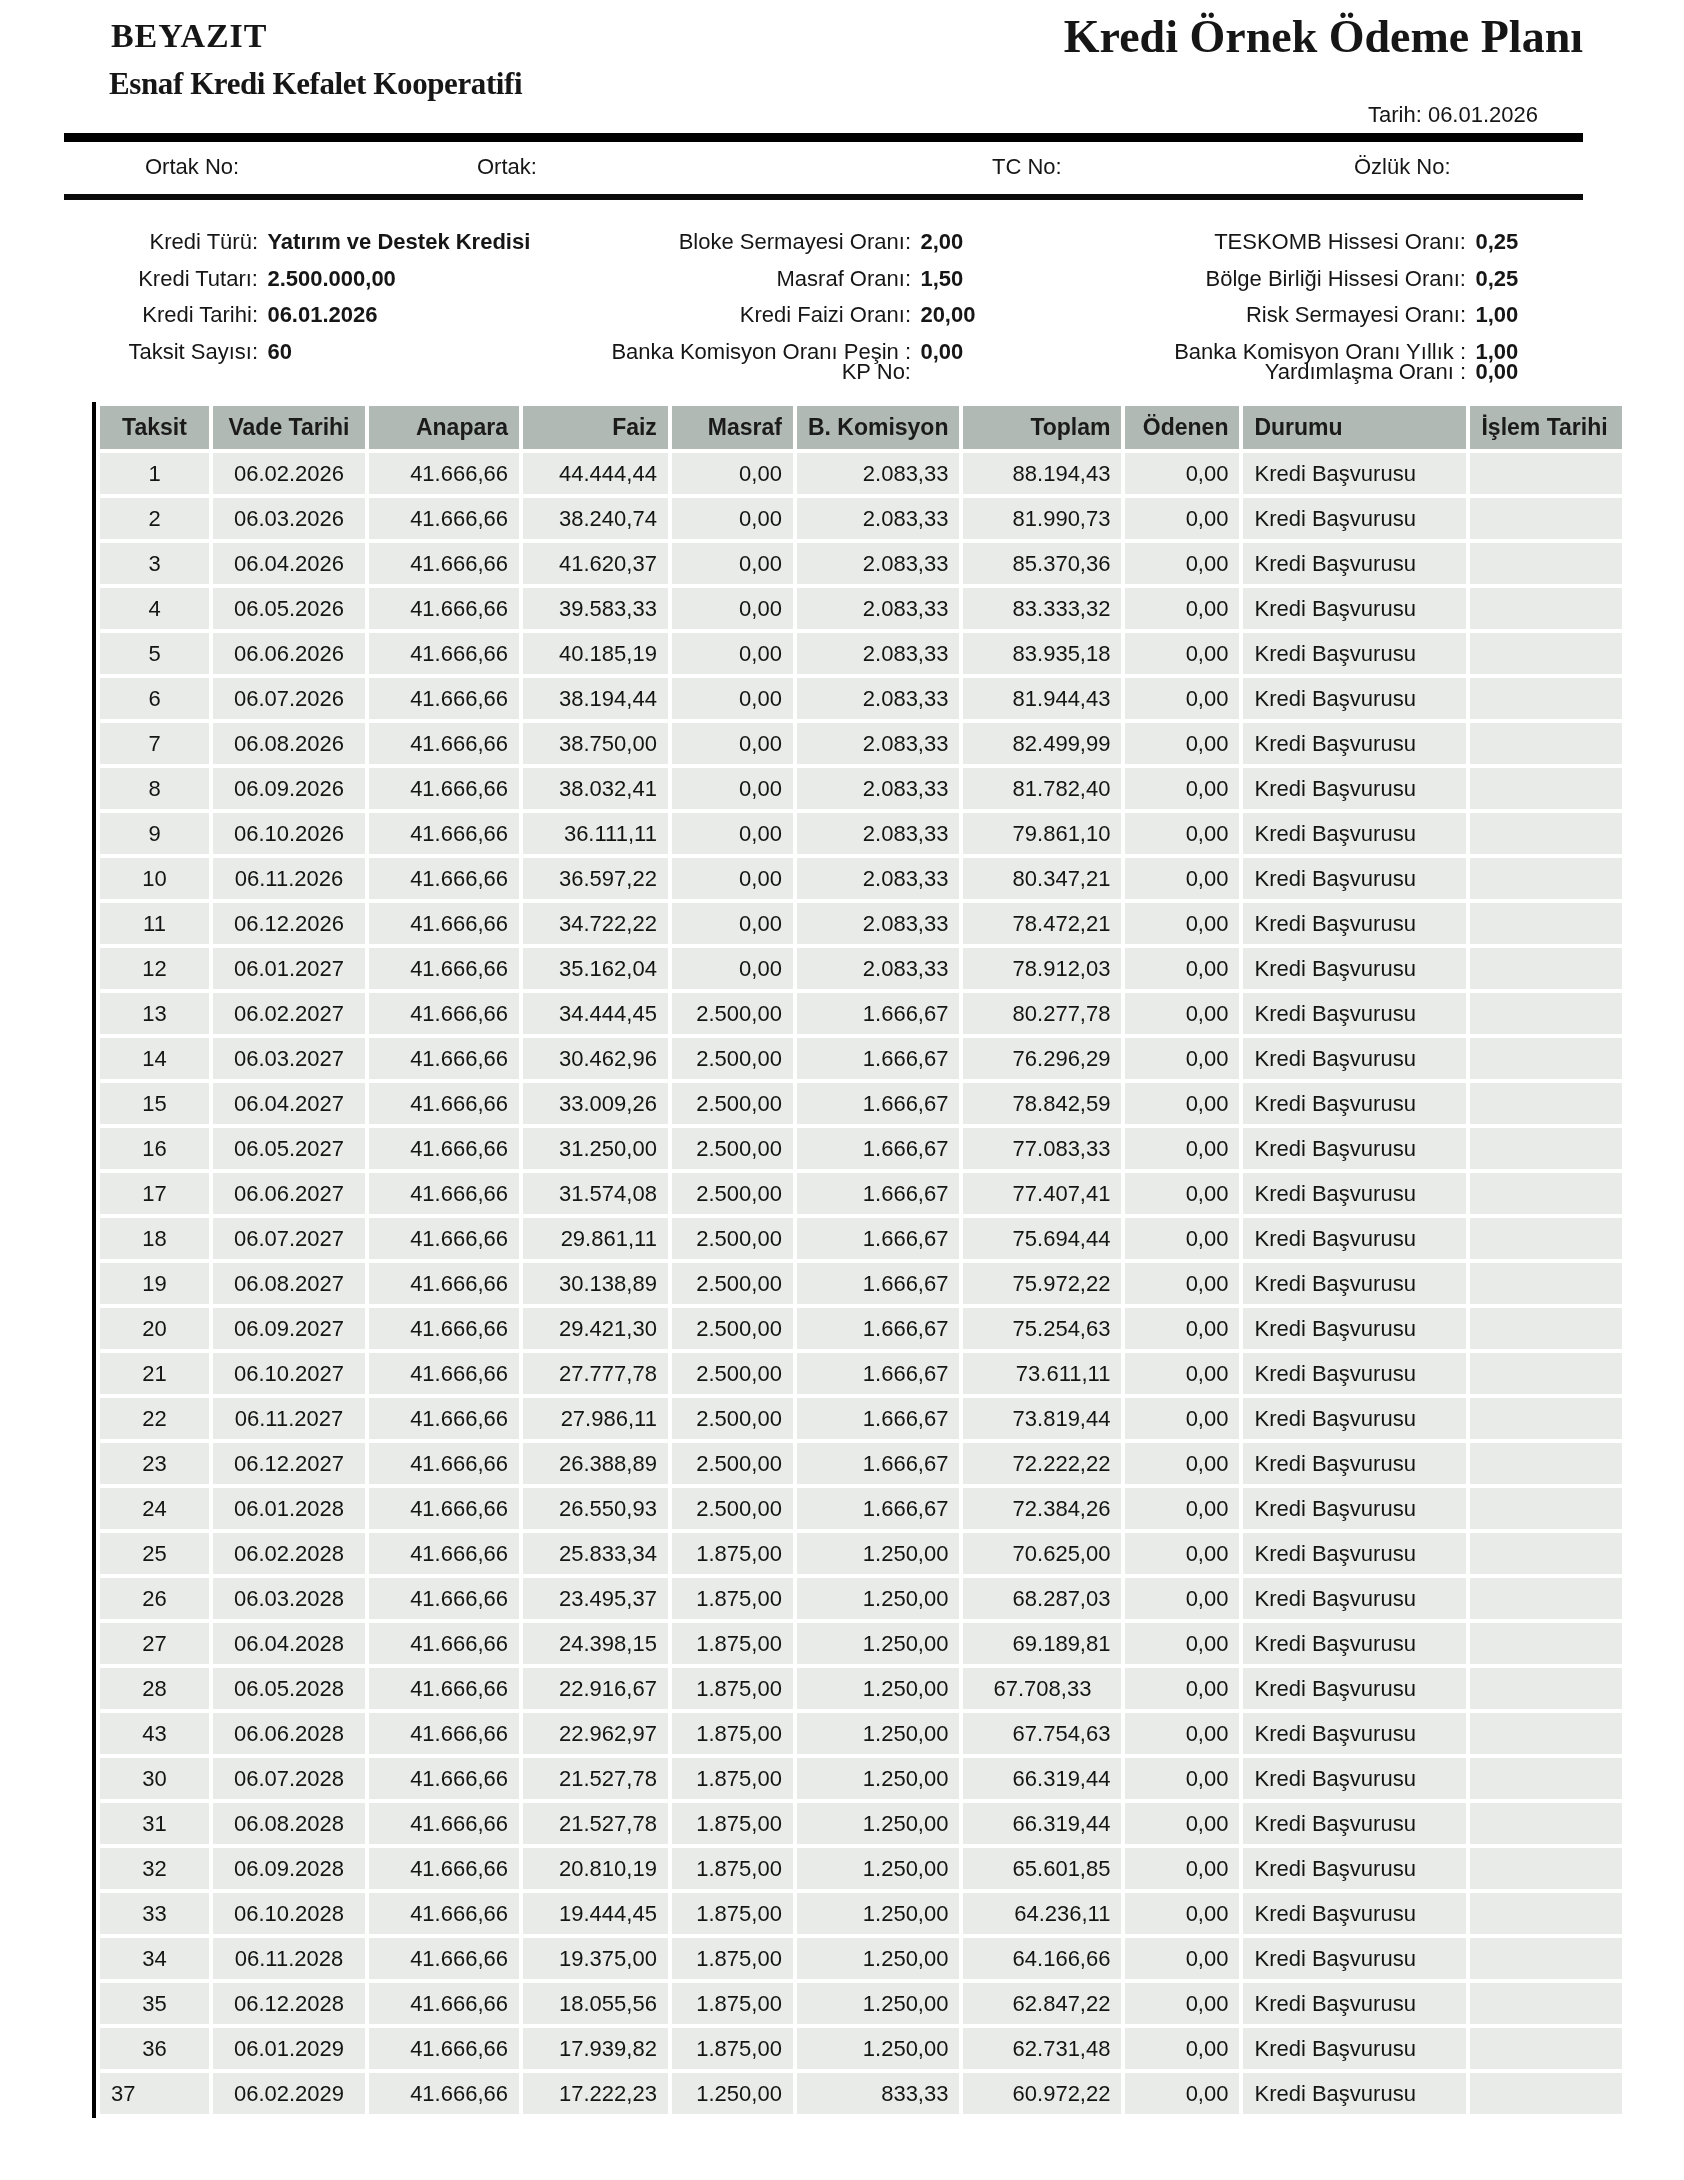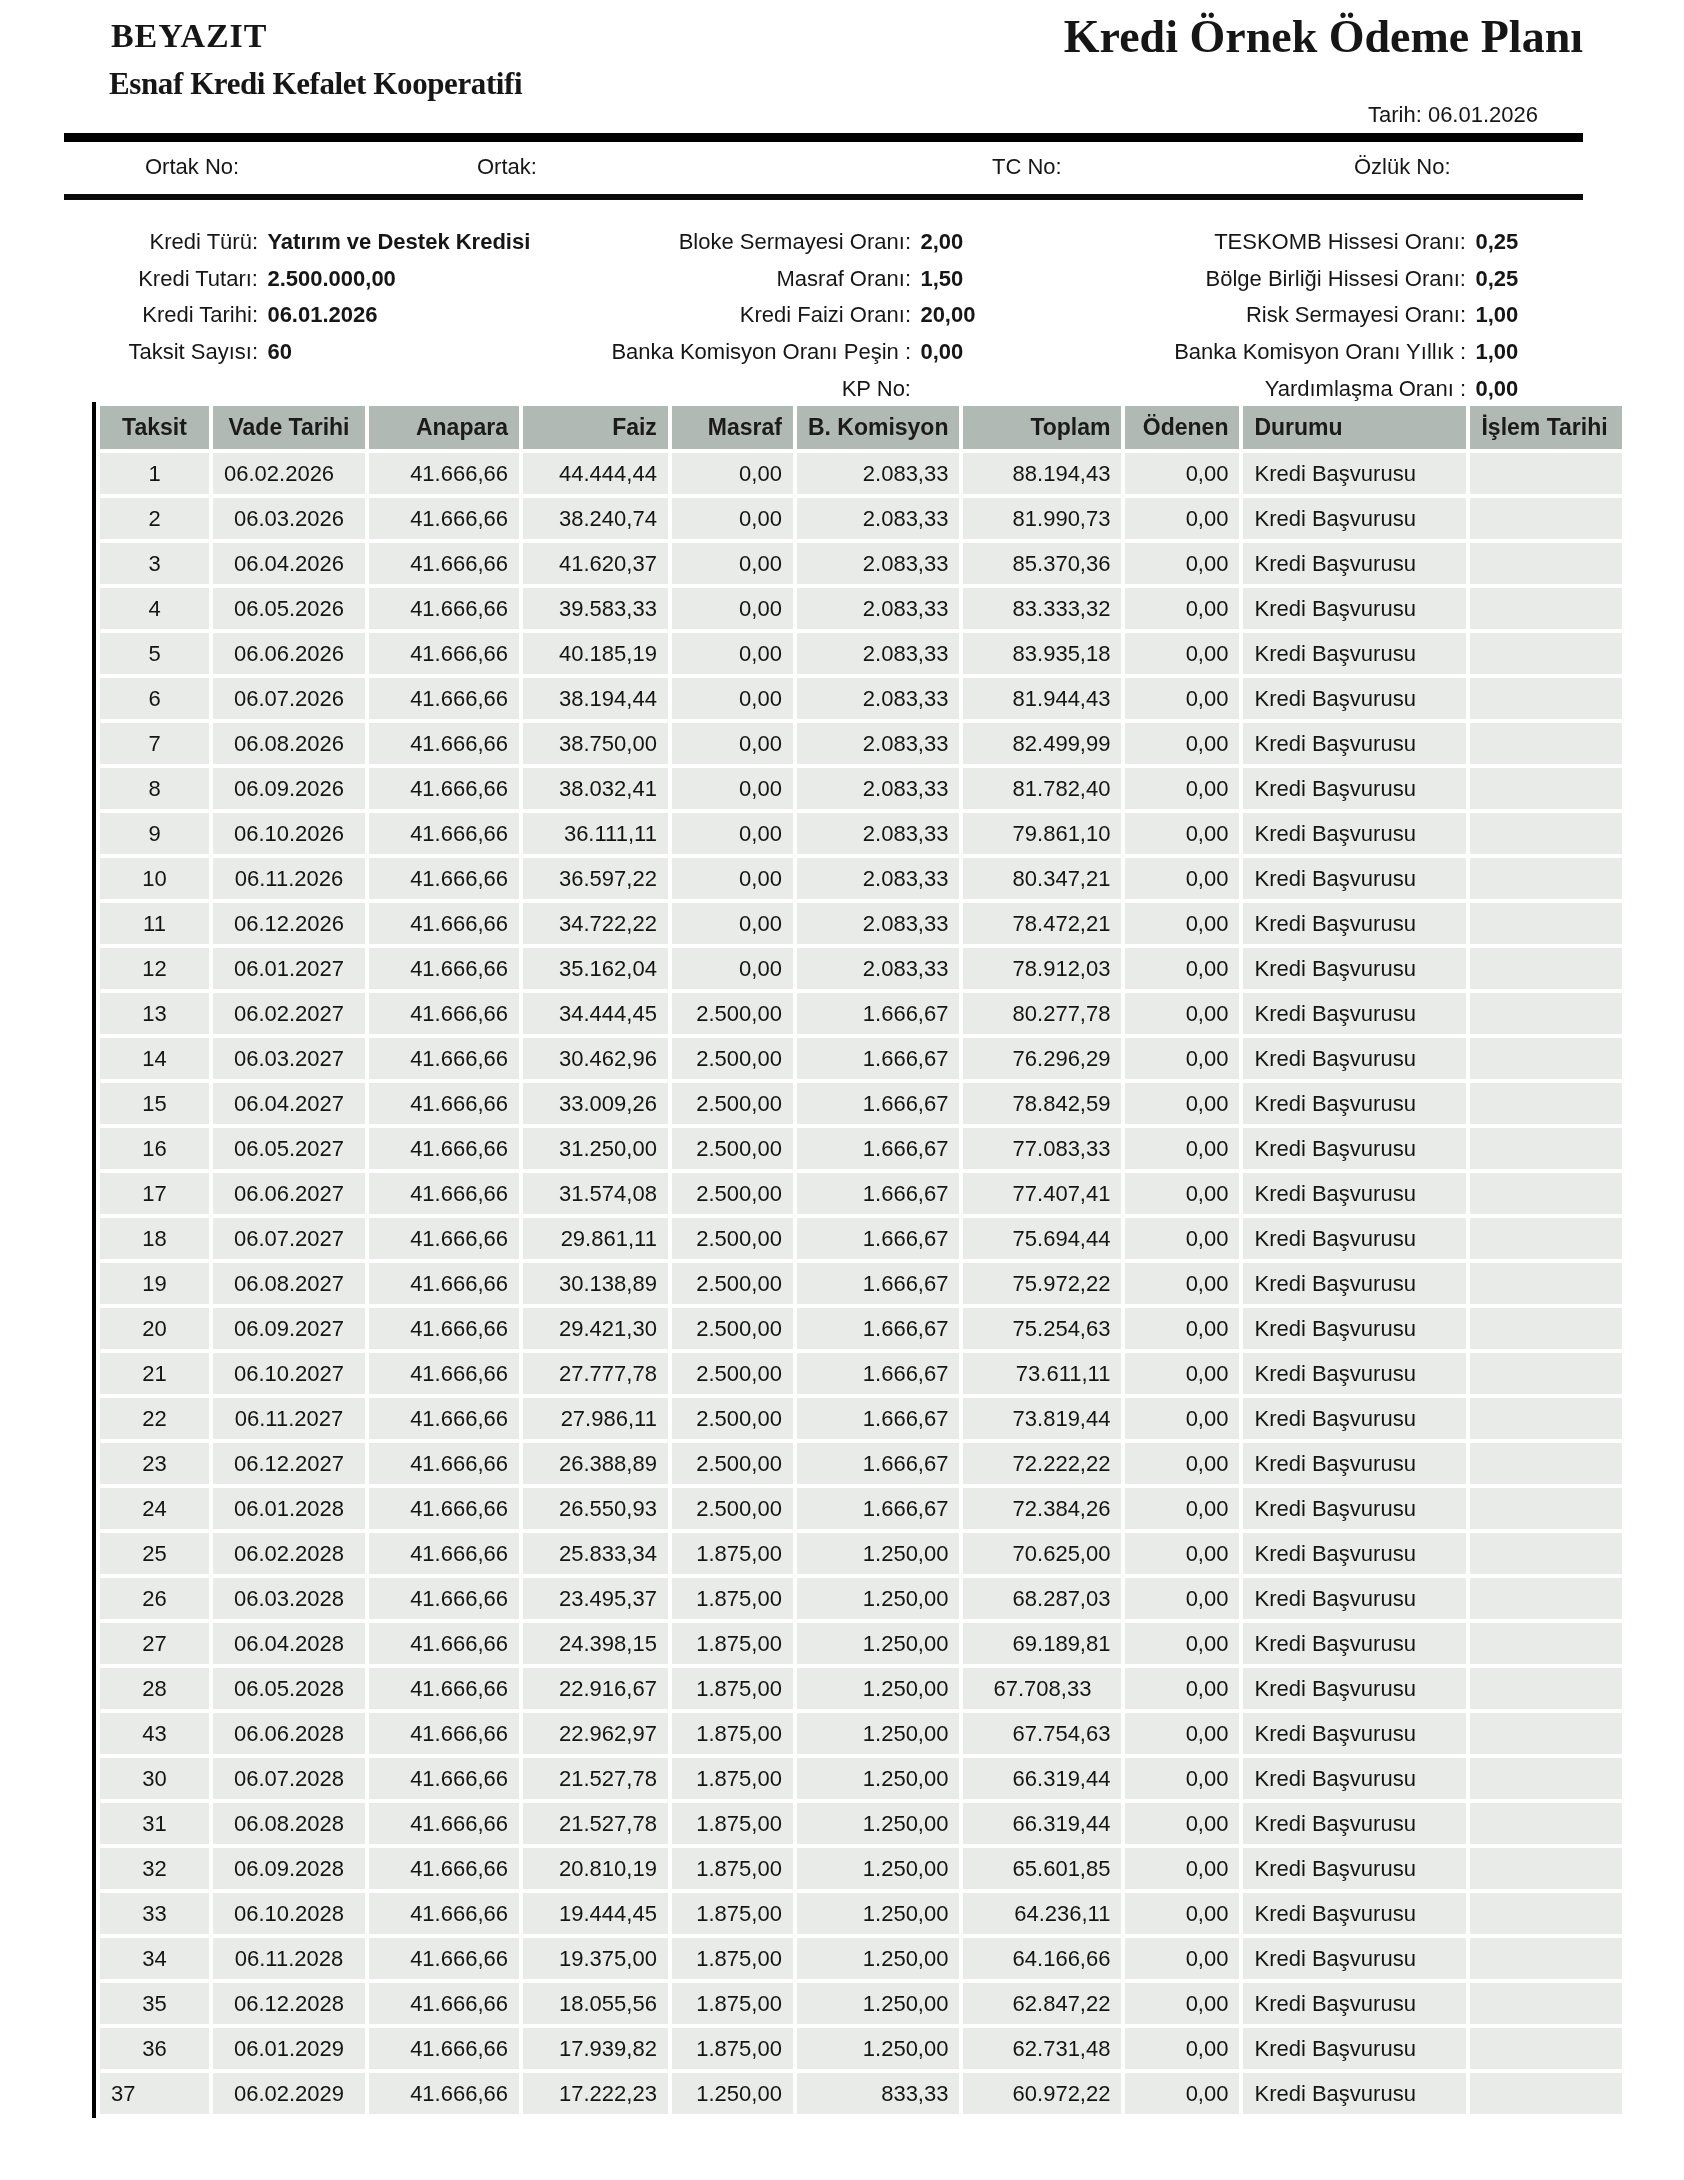--- a/index.html
+++ b/index.html
@@ -106,21 +106,21 @@
         </div>
       <div class="info-pair pos2">
           <span class="lbl">Banka Komisyon Oranı Peşin :</span>
           <span class="val">0,00</span>
         </div>
       <div class="info-pair pos3">
           <span class="lbl">Banka Komisyon Oranı Yıllık :</span>
           <span class="val">1,00</span>
         </div>
     </div>
-    <div class="info-row" style="top:370px">
+    <div class="info-row" style="top:353px">
       <div class="info-pair pos2">
           <span class="lbl">KP No:</span>
           <span class="val"></span>
         </div>
       <div class="info-pair pos3">
           <span class="lbl">Yardımlaşma Oranı :</span>
           <span class="val">0,00</span>
         </div>
     </div>
   </div>
@@ -149,21 +149,21 @@
             <th style="text-align: right;">B. Komisyon</th>
             <th style="text-align: right;">Toplam</th>
             <th style="text-align: right;">Ödenen</th>
             <th style="text-align: left;">Durumu</th>
             <th style="text-align: left;">İşlem Tarihi</th>
           </tr>
         </thead>
       <tbody>
           <tr>
             <td style="text-align: center;">1</td>
-            <td style="">06.02.2026</td>
+            <td style="text-align: center;">06.02.2026</td>
             <td style="text-align: right;">41.666,66</td>
             <td style="text-align: right;">44.444,44</td>
             <td style="text-align: right;">0,00</td>
             <td style="text-align: right;">2.083,33</td>
             <td style="text-align: right;">88.194,43</td>
             <td style="text-align: right;">0,00</td>
             <td style="text-align: left;">Kredi Başvurusu</td>
             <td style="text-align: left;"></td>
           </tr>
           <tr>

